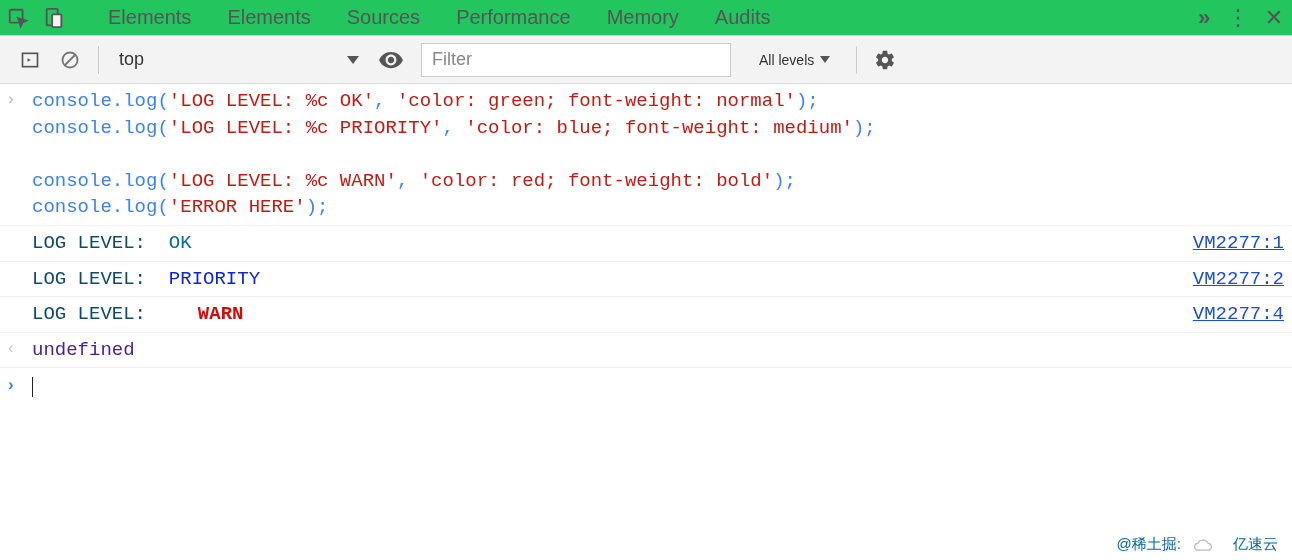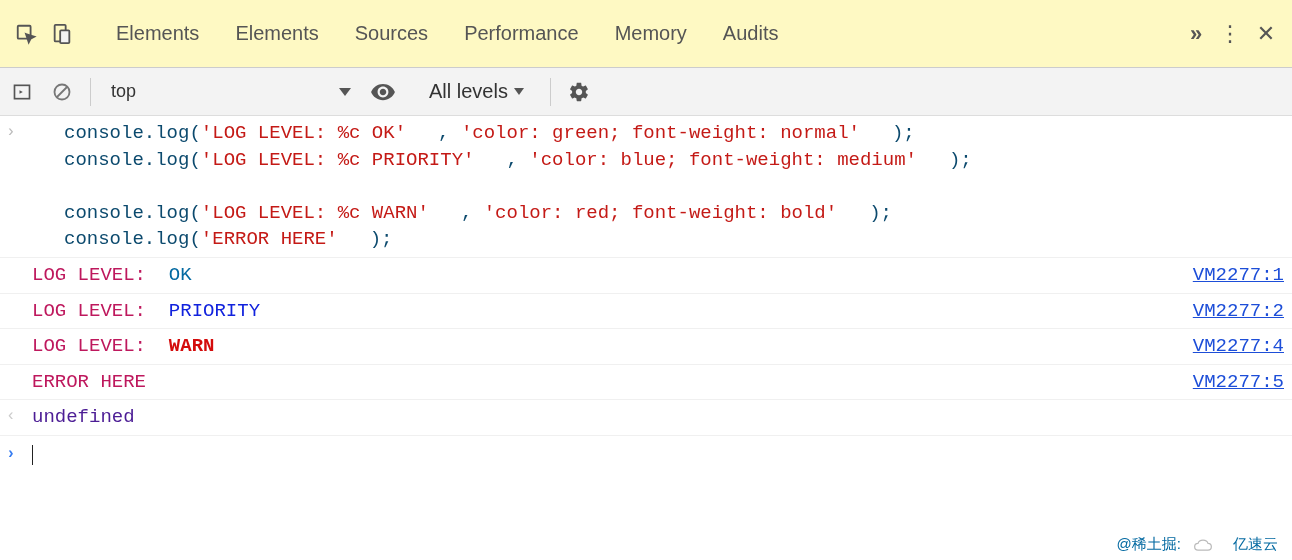--- a/index.html
+++ b/index.html
@@ -12,24 +12,24 @@
       height: 560px;
       font-family: -apple-system, BlinkMacSystemFont, "Segoe UI", sans-serif;
       font-size: 16px;
       background: #fff;
       color: #333;
       position: relative;
     }
     .top-tabs {
       display: flex;
       align-items: center;
-      height: 68px;
+      height: 36px;
       border-bottom: 1px solid #ccc;
-      background: #fef9c3;
-      padding: 0 8px;
+      background: #22c55e;
+      padding: 0 0;
     }
     .top-tabs .icon-btn {
       width: 36px;
       height: 36px;
       display: flex;
       align-items: center;
       justify-content: center;
       color: #555;
       cursor: pointer;
     }
@@ -57,21 +57,21 @@
     }
     .top-tabs .spacer {
       flex: 1;
     }
     .sub-toolbar {
       display: flex;
       align-items: center;
       height: 48px;
       border-bottom: 1px solid #ddd;
       background: #f3f3f3;
-      padding: 0 4px;
+      padding: 0 12px;
       gap: 4px;
     }
     .sub-toolbar .icon-btn {
       width: 36px;
       height: 36px;
       display: flex;
       align-items: center;
       justify-content: center;
       color: #555;
       cursor: pointer;
@@ -106,21 +106,21 @@
     }
     .filter-input::placeholder {
       color: #888;
     }
     .levels-dropdown {
       display: flex;
       align-items: center;
       padding: 0 12px;
       height: 32px;
       cursor: pointer;
-      font-size: 20px;
+      font-size: 14px;
       color: #333;
       margin-left: 12px;
     }
     .console-body {
       font-family: Menlo, Monaco, "Courier New", monospace;
       font-size: 19px;
       line-height: 1.4;
     }
     .console-row {
       display: flex;
@@ -144,26 +144,26 @@
       flex: 1;
       white-space: pre;
       padding: 2px 0;
     }
     .row-source {
       color: #1d4ed8;
       text-decoration: underline;
       cursor: pointer;
       padding-top: 2px;
     }
-    .code-default { color: #0c4a6e; margin-left: 32px; }
+    .code-default { color: #3b82f6; }
     .code-string { color: #c41a16; }
-    .log-prefix { color: #be185d; }
+    .log-prefix { color: #0c4a6e; }
     .log-ok { color: #0369a1; font-weight: normal; text-align: center; }
     .log-priority { color: #1122dd; font-weight: 500; }
-    .log-warn { color: #d40c0c; font-weight: bold; }
+    .log-warn { color: #d40c0c; font-weight: bold; margin-left: 29px; }
     .undefined-text { color: #4c1d95; }
     .cursor-caret {
       display: inline-block;
       width: 1px;
       height: 20px;
       background: #222;
       vertical-align: middle;
     }
     .triangle-down {
       display: inline-block;
@@ -246,20 +246,21 @@
   <div class="divider"></div>
   <div class="context-selector">
     <span>top</span>
     <span class="triangle-down"></span>
   </div>
   <div class="icon-btn">
     <svg width="26" height="26" viewBox="0 0 24 24" fill="#555">
       <path d="M12 4.5C7 4.5 2.7 7.6 1 12c1.7 4.4 6 7.5 11 7.5s9.3-3.1 11-7.5C21.3 7.6 17 4.5 12 4.5zM12 17c-2.8 0-5-2.2-5-5s2.2-5 5-5 5 2.2 5 5-2.2 5-5 5zm0-8c-1.7 0-3 1.3-3 3s1.3 3 3 3 3-1.3 3-3-1.3-3-3-3z"></path>
     </svg>
   </div>
+  <input class="filter-input" placeholder="Filter" style="">
   <div class="levels-dropdown">
     <span>All levels</span>
     <span class="triangle-down small"></span>
   </div>
   <div class="spacer"></div>
   <div class="divider"></div>
   <div class="icon-btn">
     <svg width="22" height="22" viewBox="0 0 24 24" fill="#555">
       <path d="M19.4 13c.04-.3.06-.66.06-1s-.02-.7-.06-1l2.1-1.65c.2-.15.25-.42.12-.64l-2-3.46c-.12-.22-.4-.3-.6-.22l-2.5 1c-.52-.4-1.08-.73-1.7-.98l-.38-2.65C14.4 2.18 14.2 2 13.96 2h-4c-.24 0-.44.18-.48.4l-.38 2.65c-.62.25-1.18.58-1.7.98l-2.5-1c-.22-.08-.48 0-.6.22l-2 3.46c-.13.22-.08.49.12.64L4.52 11c-.04.3-.06.66-.06 1s.02.7.06 1l-2.1 1.65c-.2.15-.25.42-.12.64l2 3.46c.12.22.4.3.6.22l2.5-1c.52.4 1.08.73 1.7.98l.38 2.65c.04.22.24.4.48.4h4c.24 0 .44-.18.48-.4l.38-2.65c.62-.25 1.18-.58 1.7-.98l2.5 1c.22.08.48 0 .6-.22l2-3.46c.13-.22.08-.49-.12-.64L19.4 13zM12 15.5c-1.93 0-3.5-1.57-3.5-3.5s1.57-3.5 3.5-3.5 3.5 1.57 3.5 3.5-1.57 3.5-3.5 3.5z"></path>
     </svg>
@@ -288,25 +289,20 @@
     <div class="row-content"><span class="log-prefix">LOG LEVEL:  </span><span class="log-priority">PRIORITY</span></div>
     <div class="row-source">VM2277:2</div>
   </div>
 
   <div class="console-row">
     <div class="row-gutter"></div>
     <div class="row-content"><span class="log-prefix">LOG LEVEL:  </span><span class="log-warn">WARN</span></div>
     <div class="row-source">VM2277:4</div>
   </div>
 
-  <div class="console-row">
-    <div class="row-gutter"></div>
-    <div class="row-content"><span class="log-prefix">ERROR HERE</span></div>
-    <div class="row-source">VM2277:5</div>
-  </div>
 
   <div class="console-row">
     <div class="row-gutter" style="color:#ccc;">‹</div>
     <div class="row-content undefined-text">undefined</div>
   </div>
 
   <div class="input-row-wrap no-border">
     <div class="row-gutter blue">›</div>
     <div class="row-content"><span class="cursor-caret"></span></div>
   </div>

